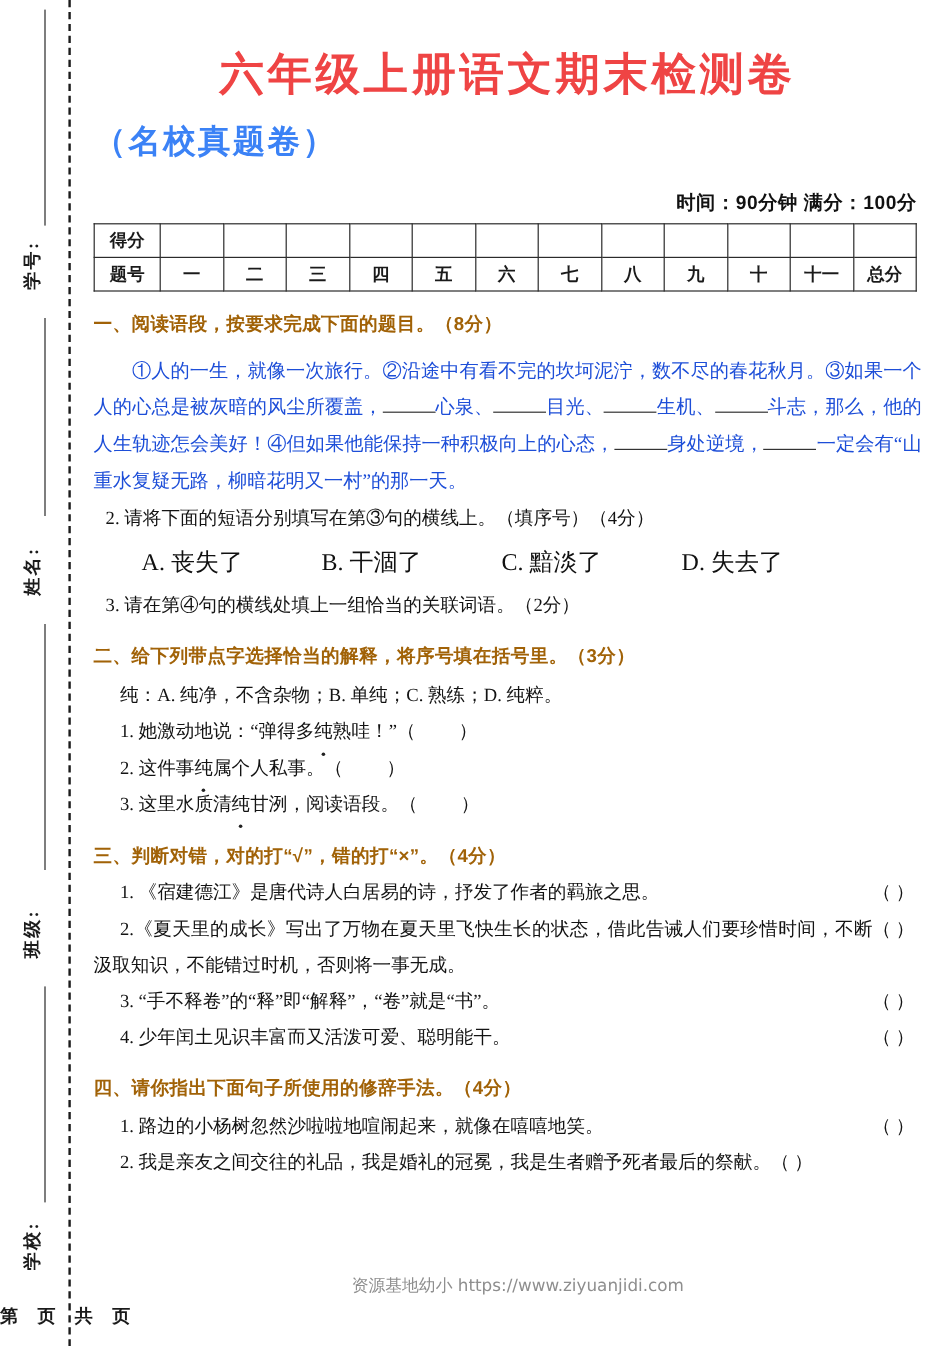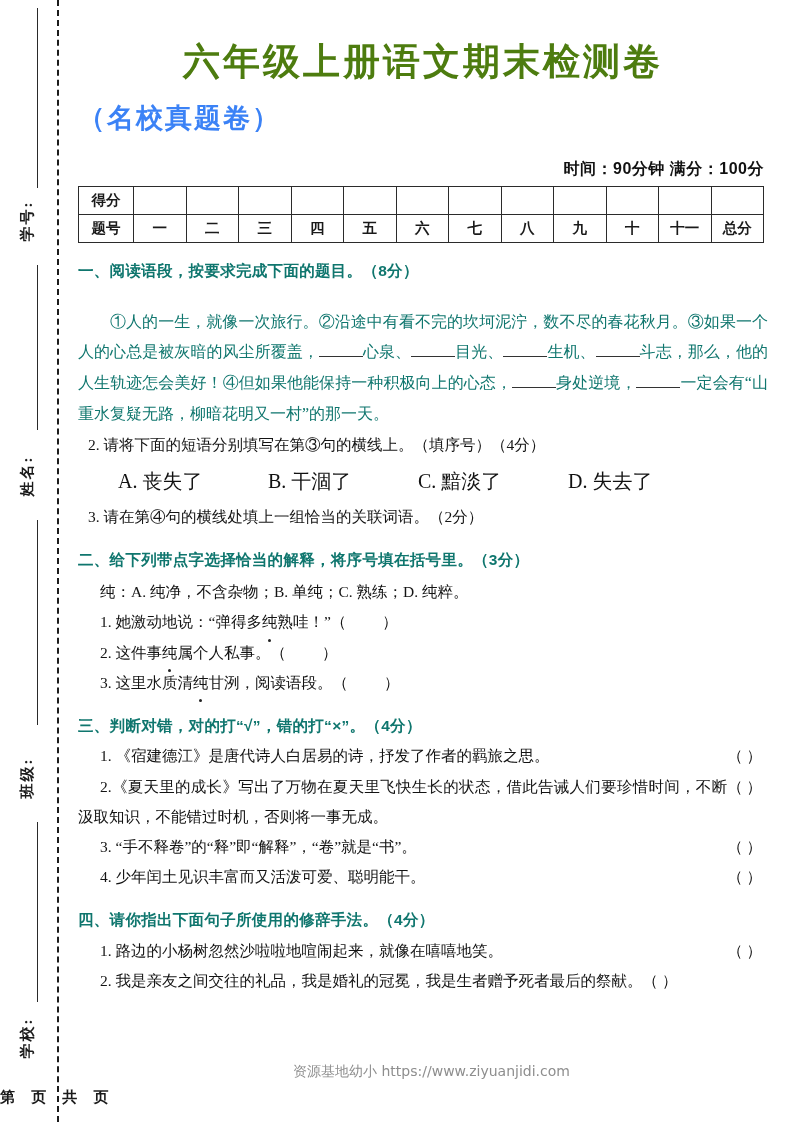--- a/index.html
+++ b/index.html
@@ -66,21 +66,21 @@
   }
 
   .title-main {
     text-align: center;
     font-family: "Liberation Sans", "DejaVu Sans", sans-serif;
     font-weight: bold;
     font-size: 37px;
     letter-spacing: 3px;
     margin-top: 40px;
     line-height: 1.2;
-    color: #4d7c0f;
+    color: #ef4444;
   }
   .title-sub {
     text-align: left;
     font-family: "Liberation Sans", "DejaVu Sans", sans-serif;
     font-weight: bold;
     font-size: 27px;
     letter-spacing: 2px;
     margin-top: 16px;
     color: #3b82f6;
   }
@@ -118,30 +118,30 @@
 
   
   .section {
     margin-top: 16px;
   }
   .sec-head {
     font-family: "Liberation Sans", "DejaVu Sans", sans-serif;
     font-weight: bold;
     font-size: 15.5px;
     letter-spacing: 0.3px;
-    color: #0f766e;
+    color: #a16207;
     line-height: 1.5;
   }
   .para {
     font-size: 16px;
     line-height: 1.92;
     text-indent: 2em;
-    margin-top: 24px;
+    margin-top: 12px;
     text-align: justify;
-    color: #0f766e;
+    color: #1d4ed8;
   }
   .qline {
     font-size: 15.5px;
     line-height: 1.95;
     color: #131313;
     margin-left: 22px;
   }
   .qline.flush {
     margin-left: 10px;
   }

